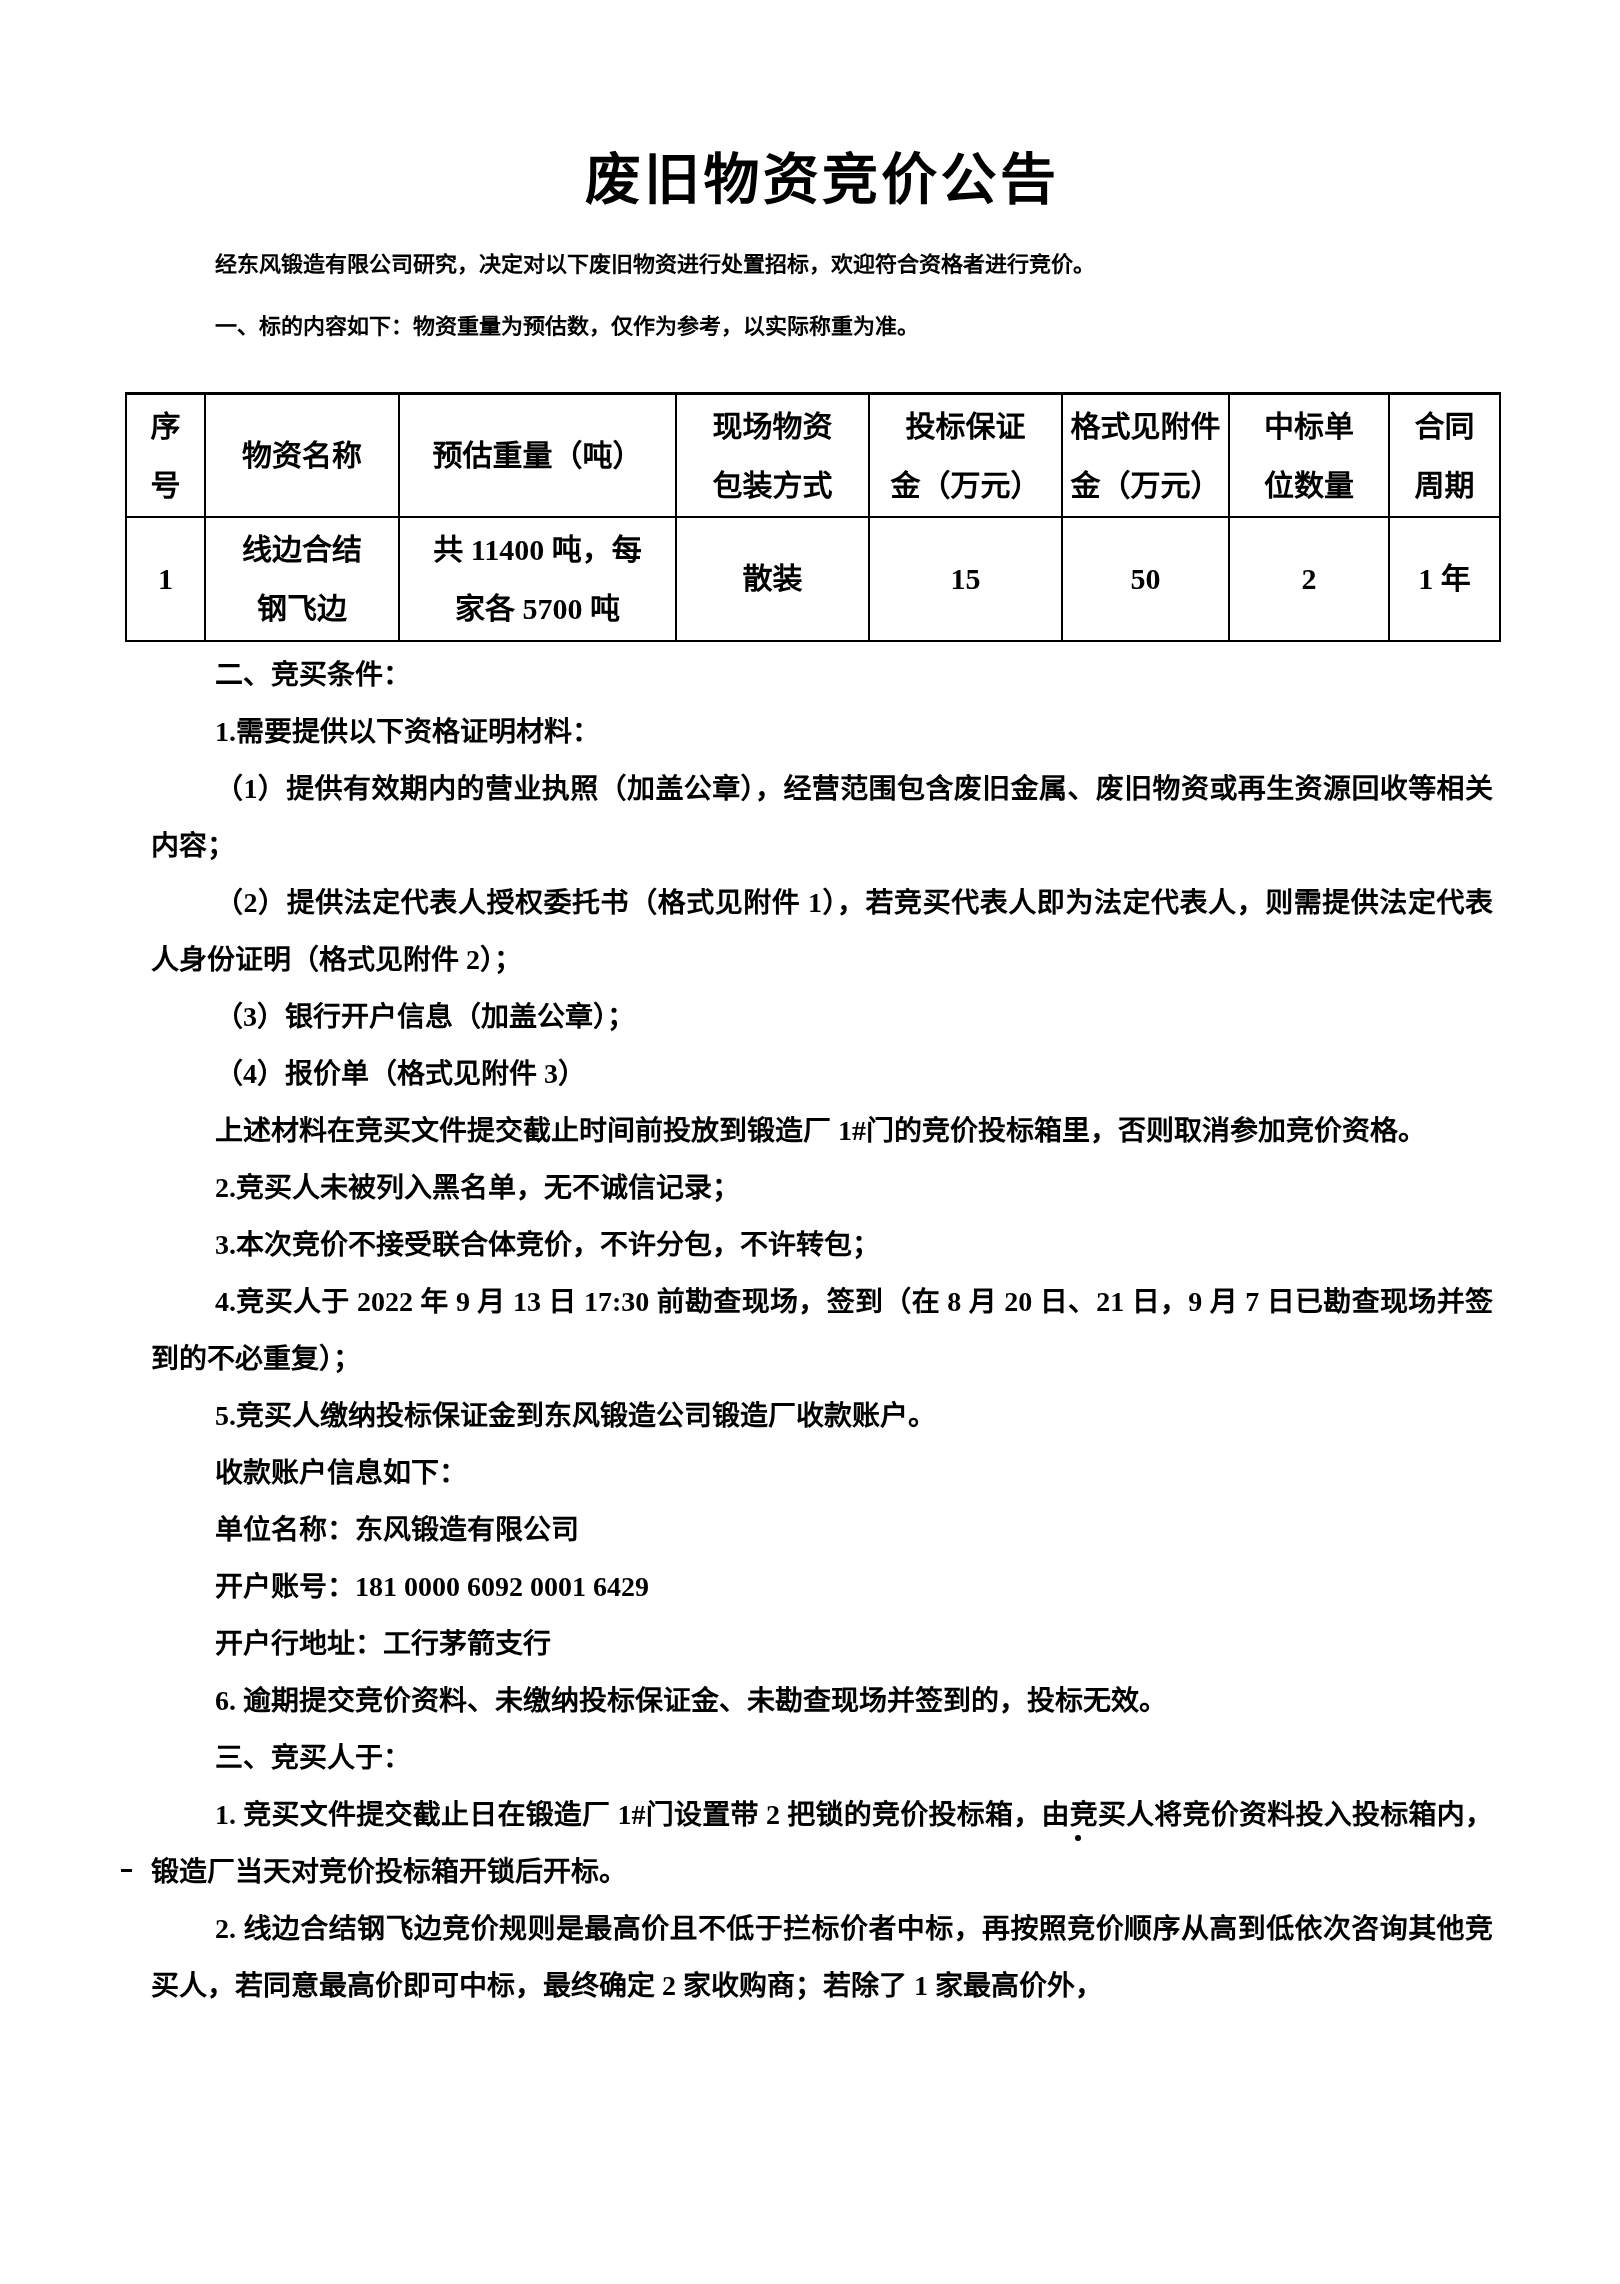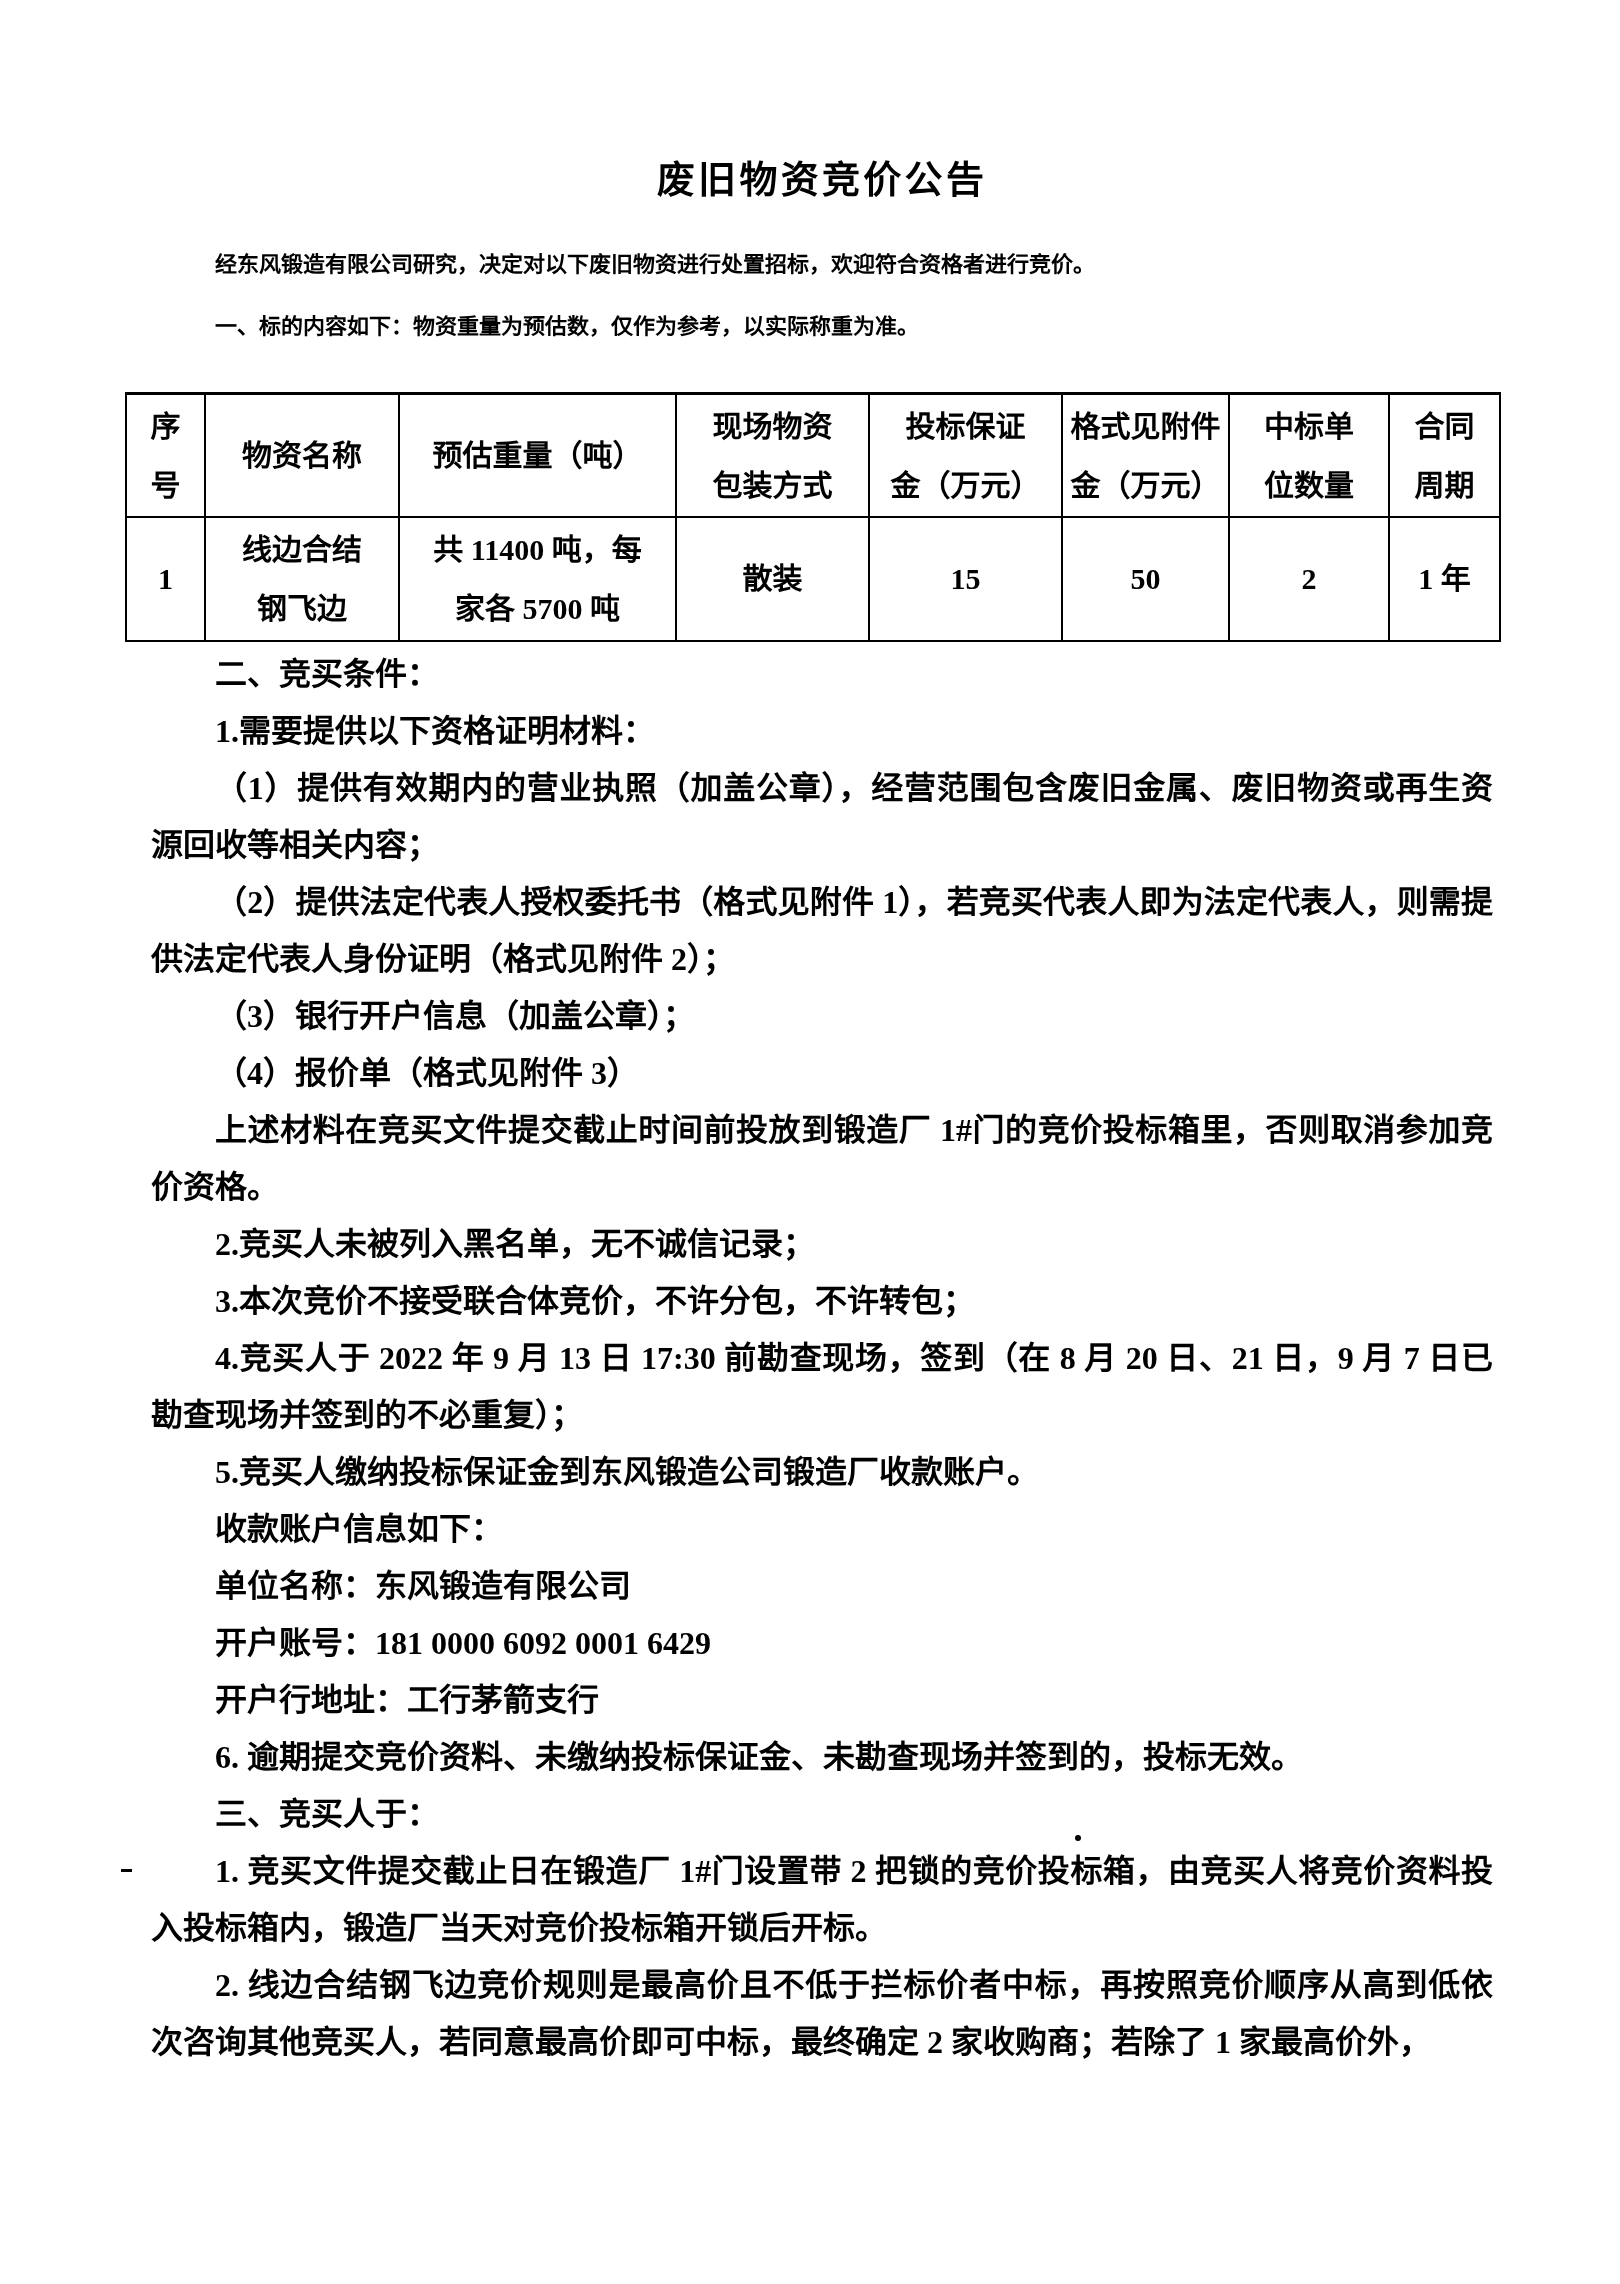--- a/index.html
+++ b/index.html
@@ -14,21 +14,21 @@
     background: #ffffff;
     color: #000000;
     font-family: "Liberation Serif", "DejaVu Serif", serif;
     font-weight: 700;
     box-sizing: border-box;
     padding: 145px 127px 0 151px;
     overflow: hidden;
   }
   .doc-title {
     margin: 0 0 18.3px 0;
-    font-size: 38px;
+    font-size: 56px;
     line-height: 71px;
     text-align: center;
     letter-spacing: 3.3px;
     font-weight: 900;
   }
   .para-lead {
     margin: 0;
     font-size: 22px;
     line-height: 62px;
     text-align: justify;
@@ -52,21 +52,21 @@
     padding: 0;
     line-height: 59px;
     white-space: pre-line;
     overflow: hidden;
   }
   .doc-table thead tr { height: 123px; }
   .doc-table tbody tr { height: 124px; }
   .body-block { margin-top: 3.9px; }
   .para {
     margin: 0;
-    font-size: 32px;
+    font-size: 28px;
     line-height: 57px;
     text-align: justify;
     text-indent: 64px;
   }
   .speck-dot {
     position: absolute;
     left: 1075px;
     top: 1835px;
     width: 5.9px;
     height: 5.9px;

